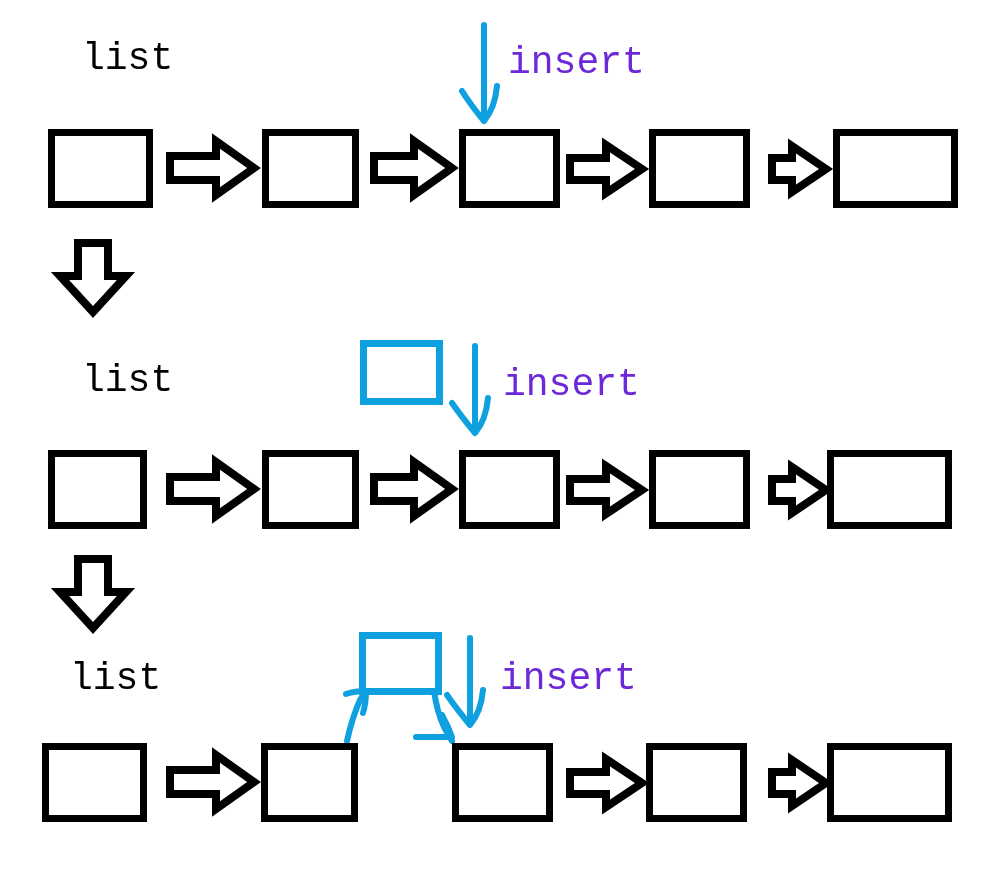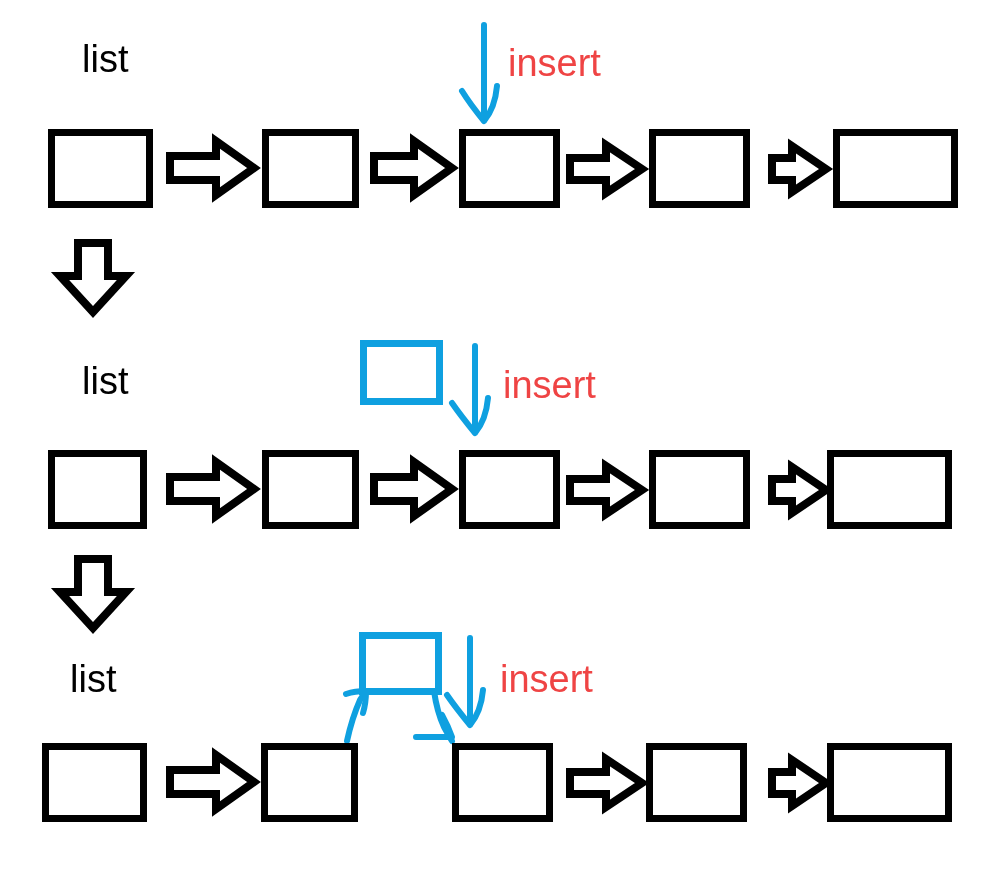--- a/index.html
+++ b/index.html
@@ -14,29 +14,29 @@
   }
   #stage {
     position: relative;
     width: 986px;
     height: 870px;
     background: #ffffff;
     overflow: hidden;
   }
   .label {
     position: absolute;
-    font-family: Liberation Sans, sans-serif;
+    font-family: Liberation Mono, monospace;
     font-size: 38px;
     line-height: 1;
     color: #000000;
     white-space: nowrap;
     user-select: none;
   }
   .label.blue {
-    color: #ef4444;
+    color: #6d28d9;
   }
   .node {
     position: absolute;
     box-sizing: border-box;
     background: #ffffff;
     border: 7px solid #000000;
   }
   .node.blue {
     border-color: #0FA0E0;
   }

